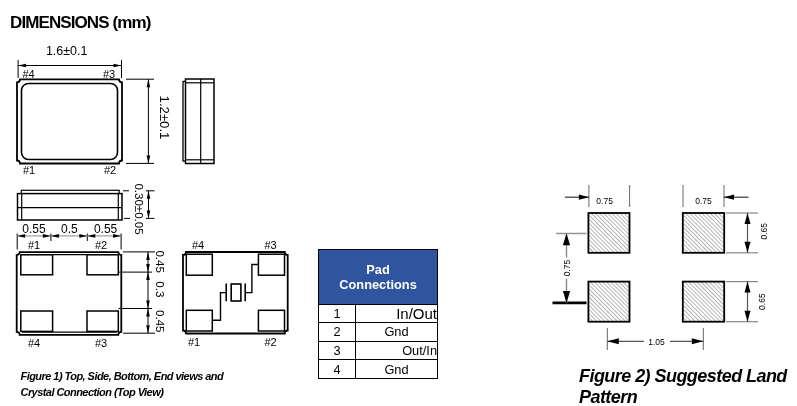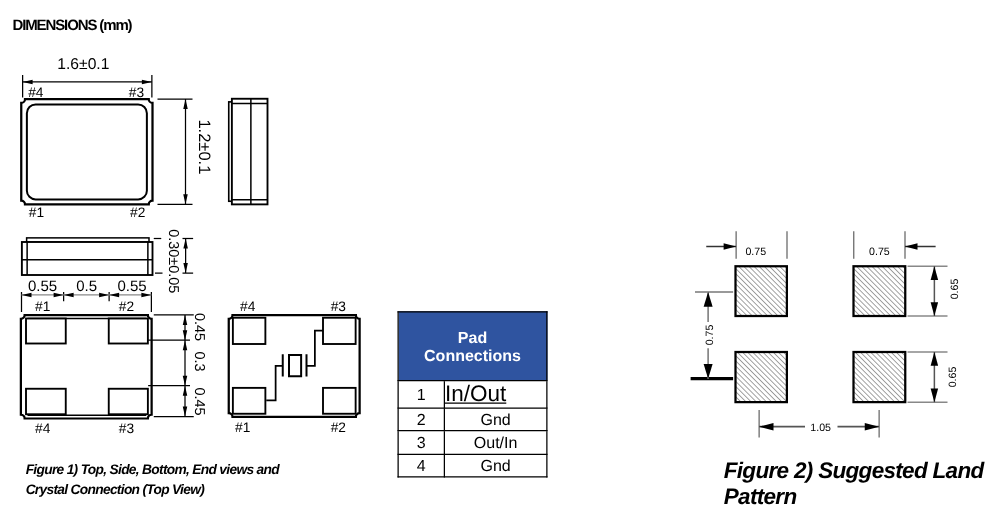--- a/index.html
+++ b/index.html
@@ -6,21 +6,21 @@
   #page{position:relative;width:797px;height:406px;background:#fff;overflow:hidden;
         font-family:"Liberation Sans",sans-serif;}
   .abs{position:absolute;}
   svg text{font-family:"Liberation Sans",sans-serif;fill:#000;}
   table{border-collapse:collapse;}
 </style>
 </head>
 <body>
 <div id="page">
 
-  <div class="abs" style="left:10px;top:13px;font-size:12px;font-weight:bold;letter-spacing:-0.9px;">DIMENSIONS (mm)</div>
+  <div class="abs" style="left:10px;top:13px;font-size:17px;font-weight:bold;letter-spacing:-0.9px;">DIMENSIONS (mm)</div>
 
   <svg class="abs" style="left:0;top:0" width="797" height="406" viewBox="0 0 797 406">
     <defs>
       <pattern id="hatch" width="2.9" height="2.9" patternTransform="rotate(-45)" patternUnits="userSpaceOnUse">
         <line x1="0" y1="0" x2="0" y2="2.9" stroke="#6a6a6a" stroke-width="1"></line>
       </pattern>
     </defs>
 
     <g>
       <path d="M 20,79.3 L 119,79.3 A 3 3 0 0 0 122,82.3 L 122,160.5 A 3 3 0 0 0 119,163.5 L 20,163.5 A 3 3 0 0 0 17,160.5 L 17,82.3 A 3 3 0 0 0 20,79.3 Z" fill="none" stroke="#000" stroke-width="1.8"></path>
@@ -230,29 +230,29 @@
   </svg>
 
   <div class="abs" style="left:318px;top:248.6px;">
     <table style="width:120px;border:1.6px solid #000;">
       <tbody>
           <tr>
             <td colspan="2" style="background:#2f54a0;color:#fff;font-weight:bold;font-size:12.8px;text-align:center;height:15px;border:1.6px solid #000;padding:12px;">Pad Connections</td>
           </tr>
       <tr>
             <td style="width:36px;border:1.6px solid #000;font-size:12.8px;text-align:center;height:17.6px;padding:0;">1</td>
-            <td style="border:1.6px solid #000;font-size:18px;text-align:left;padding:0;text-decoration:underline;">In/Out</td>
+            <td style="border:1.6px solid #000;font-size:15px;text-align:right;padding:0;">In/Out</td>
           </tr>
       <tr>
             <td style="border:1.6px solid #000;font-size:12.8px;text-align:center;height:17.6px;padding:0;">2</td>
             <td style="border:1.6px solid #000;font-size:12.8px;text-align:center;padding:0;">Gnd</td>
           </tr>
       <tr>
             <td style="border:1.6px solid #000;font-size:12.8px;text-align:center;height:17.6px;padding:0;">3</td>
-            <td style="border:1.6px solid #000;font-size:12.8px;text-align:center;padding:0;">Out/In</td>
+            <td style="border:1.6px solid #000;font-size:12.8px;text-align:right;padding:0;">Out/In</td>
           </tr>
       <tr>
             <td style="border:1.6px solid #000;font-size:12.8px;text-align:center;height:17.6px;padding:0;">4</td>
             <td style="border:1.6px solid #000;font-size:12.8px;text-align:center;padding:0;">Gnd</td>
           </tr>
     </tbody>
       </table>
   </div>
 
   <div class="abs" style="left:20.5px;top:368px;font-size:11px;font-weight:bold;font-style:italic;line-height:16.2px;letter-spacing:-0.55px;">Figure 1) Top, Side, Bottom, End views and<br>Crystal Connection (Top View)</div>

